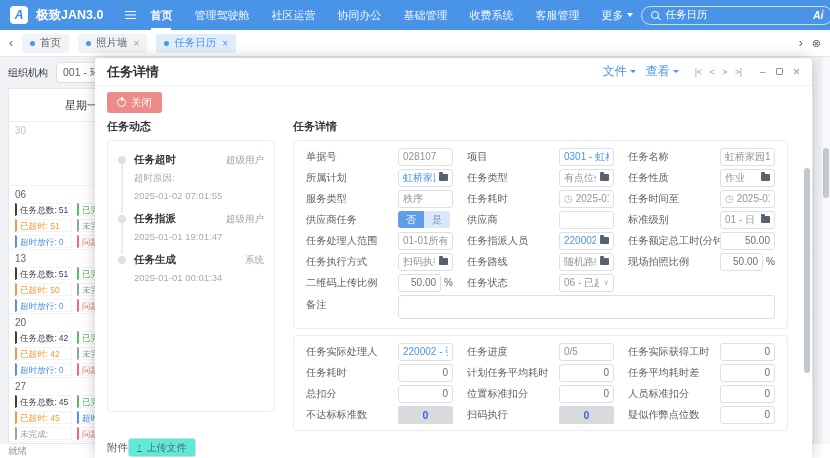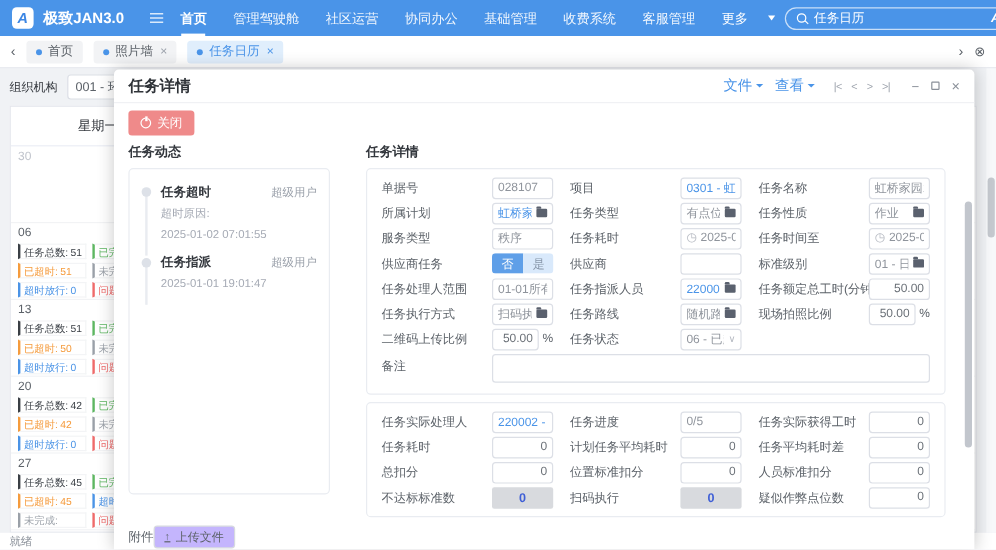--- a/index.html
+++ b/index.html
@@ -10,21 +10,21 @@
   
   .topbar{height:30px;background:#4a94e8;display:flex;align-items:center;padding:0 10px;gap:8px;color:#fff}
   .logo{width:18px;height:18px;background:#fff;border-radius:4px;color:#3d87e4;font-weight:bold;font-style:italic;display:flex;align-items:center;justify-content:center;font-size:12px;flex:none}
   .app-title{font-weight:bold;font-size:12.5px;margin-right:14px;white-space:nowrap}
   .bars{width:11px;height:9px;position:relative;flex:none;margin-right:6px}
   .bars::before{content:'';position:absolute;top:0;left:0;right:0;height:1.5px;background:#fff;box-shadow:0 3.5px 0 #fff,0 7px 0 #fff}
   #nav{display:flex;gap:22px;height:30px;align-items:center}
   .nav-item{height:30px;display:flex;align-items:center;position:relative;opacity:.92;white-space:nowrap;cursor:default}
   .nav-item.active{font-weight:bold;opacity:1}
   .nav-item.active::after{content:'';position:absolute;bottom:0;left:1px;right:1px;height:2px;background:#fff}
-  .more-wrap{display:flex;align-items:center;gap:17px;margin-left:14px;white-space:nowrap}
+  .more-wrap{display:flex;align-items:center;gap:4px;margin-left:14px;white-space:nowrap}
   .caret-down{width:0;height:0;border-left:3.5px solid transparent;border-right:3.5px solid transparent;border-top:4px solid #fff;display:inline-block}
   .search-pill{margin-left:auto;display:flex;align-items:center;gap:6px;border:1px solid rgba(255,255,255,.7);border-radius:10px;height:19px;padding:0 9px;width:192px;flex:none}
   .mag{width:8px;height:8px;border:1.3px solid #fff;border-radius:50%;position:relative;flex:none}
   .mag::after{content:'';position:absolute;width:4px;height:1.3px;background:#fff;transform:rotate(45deg);right:-3px;bottom:-1px}
   .search-val{flex:1;font-size:10.5px;color:#fff;overflow:hidden;white-space:nowrap}
   .ai{font-weight:bold;font-style:italic;font-size:10.5px;color:#fff;position:relative}
   .ai::after{content:'';position:absolute;right:-1px;top:0;width:2.5px;height:2.5px;border-radius:50%;background:#ff8a80}
 
   
   .tabbar{height:27px;background:#fff;border-bottom:1px solid #e4e7ed;display:flex;align-items:center;padding:0 9px;gap:9px}
@@ -64,21 +64,21 @@
   .m-navs{display:flex;gap:8px;margin-left:6px;color:#9aa0aa;font-size:9px;letter-spacing:-.5px}
   .nv-first::before{content:"|<"} .nv-prev::before{content:"<"} .nv-next::before{content:">"} .nv-last::before{content:">|"}
   .m-wins{display:flex;gap:10px;margin-left:8px;align-items:center;color:#8a9099}
   .wc-min::before{content:"−";font-size:11px}
   .wc-max{width:7px;height:7px;border:1px solid #8a9099;border-radius:1px}
   .wc-x::before{content:"×";font-size:12px}
   .btn-close{margin:6px 12px 0;height:21px;background:#ef8a8a;color:#fff;border-radius:3px;display:inline-flex;align-items:center;gap:5px;padding:0 10px;font-size:10.5px;cursor:default}
   .power{width:9px;height:9px;border:1.2px solid #fff;border-radius:50%;position:relative;flex:none}
   .power::before{content:'';position:absolute;top:-2.5px;left:2.6px;width:2.5px;height:4px;background:#ef8a8a}
   .power::after{content:'';position:absolute;top:-2px;left:3.4px;width:1.2px;height:4px;background:#fff}
-  .m-cols{display:flex;padding:0 12px;gap:30px;margin-top:4px}
+  .m-cols{display:flex;padding:0 12px;gap:18px;margin-top:4px}
   .col-left{width:168px;flex:none}
   .col-right{flex:1;min-width:0;padding-right:12px}
   .sec-label{font-weight:bold;font-size:11px;color:#33373d;margin:2px 0 6px}
   .activity-panel{border:1px solid #e9ecf1;border-radius:4px;height:272px;padding:12px 10px 8px;overflow:hidden}
   .tl-item{position:relative;padding-left:16px;padding-bottom:11px}
   .tl-item::before{content:'';position:absolute;left:3.2px;top:10px;bottom:-1px;width:1.5px;background:#e9ecf1}
   .tl-item.last::before{display:none}
   .tl-dot{position:absolute;left:0;top:3px;width:8px;height:8px;border-radius:50%;background:#dde1e8}
   .tl-head{display:flex;justify-content:space-between;align-items:baseline}
   .tl-title{font-weight:bold;font-size:10.5px;color:#33373d}
@@ -102,21 +102,21 @@
   .toggle{display:flex;height:17px;border-radius:3px;overflow:hidden;font-size:10px}
   .t-opt{padding:0 8px;display:flex;align-items:center}
   .t-on{background:#5f9fe8;color:#fff}
   .t-off{background:#d9e9fb;color:#8796a9}
   .graybtn{flex:1;height:18px;background:#d8dade;border-radius:2px;color:#3f5fd6;font-weight:bold;font-size:10.5px;display:flex;align-items:center;justify-content:center}
   .remark-row{grid-column:1/4;height:26px;align-items:flex-start}
   .remark-row .f-label{padding-top:3px}
   .ta{height:24px;align-items:flex-start;padding-top:2px}
   .attach-row{display:flex;align-items:center;margin:7px 0 5px;padding:0 12px}
   .attach-label{font-size:10.5px;color:#5c6269}
-  .upload-btn{height:19px;border:1px solid #d6d9df;border-radius:3px;display:flex;align-items:center;gap:5px;padding:0 8px;font-size:10px;color:#5c6269;background:#c4b5fd}
+  .upload-btn{height:19px;border:1px solid #d6d9df;border-radius:3px;display:flex;align-items:center;gap:5px;padding:0 8px;font-size:10px;color:#5c6269;background:#5eead4}
   .up-ic{font-size:9px;line-height:8px;border-bottom:1px solid #5c6269;padding-bottom:.5px}
   .up-ic::before{content:"↑"}
   .m-scroll{position:absolute;top:30px;right:2px;width:6px;bottom:0}
   .m-scroll .thumb{position:absolute;top:80px;height:205px;width:6px;border-radius:3px;background:#c2c6cd}
 </style>
 </head>
 <body>
 
 <div id="app">
 
@@ -351,20 +351,28 @@
                 <div class="tl-time">2025-01-02 07:01:55</div>
               </div>
               <div class="tl-item">
                 <span class="tl-dot"></span>
                 <div class="tl-head">
                   <span class="tl-title">任务指派</span>
                   <span class="tl-actor">超级用户</span>
                 </div>
                 <div class="tl-time">2025-01-01 19:01:47</div>
               </div>
+              <div class="tl-item last">
+                <span class="tl-dot"></span>
+                <div class="tl-head">
+                  <span class="tl-title">任务生成</span>
+                  <span class="tl-actor">系统</span>
+                </div>
+                <div class="tl-time">2025-01-01 00:01:34</div>
+              </div>
             </div>
         </div>
       </div>
       <div class="col-right">
         <div class="sec-label">任务详情</div>
         <div class="card" id="card1">
             <div class="fld">
               <span class="f-label">单据号</span>
               <div class="f-ctrl">
                 <div class="inp">

